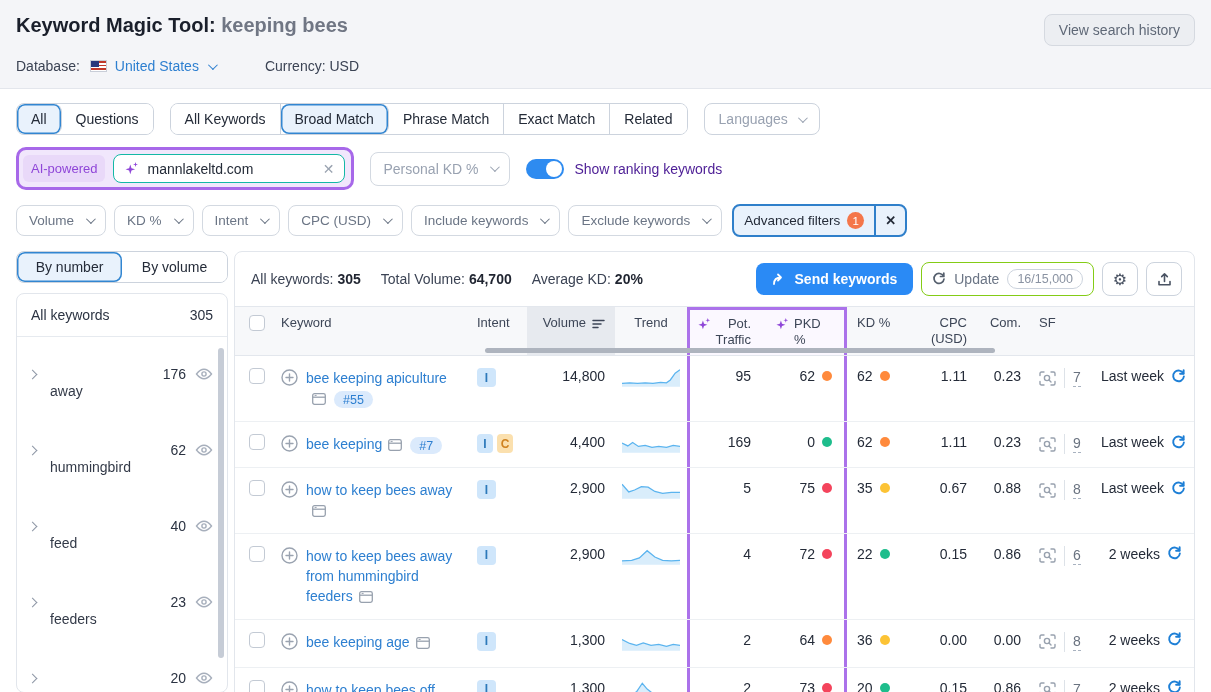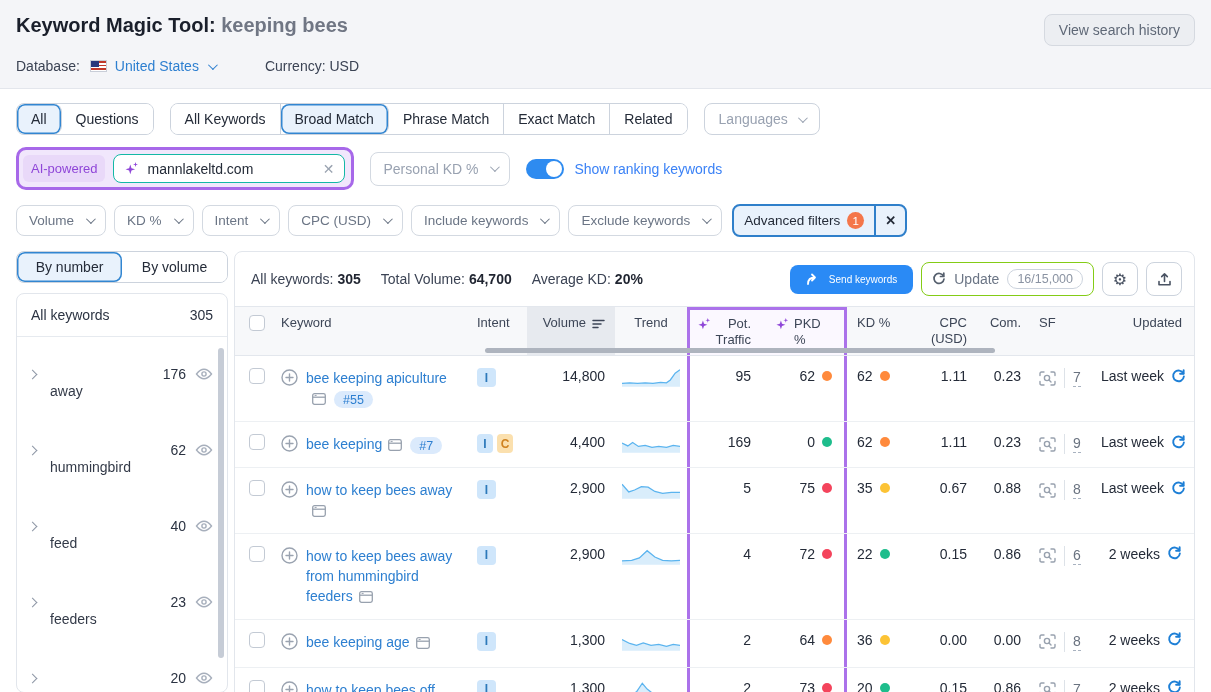--- a/index.html
+++ b/index.html
@@ -39,21 +39,21 @@
   .ai-box { display:flex; align-items:center; gap:8px; border:3px solid #a768e9; background:#f1e7fc;
     border-radius:10px; padding:4px 6px 4px 4px; }
   .ai-tag { background:#e9d9f9; color:#8f46d8; font-size:13px; padding:6px 8px; border-radius:6px; }
   .ai-input-wrap { display:flex; align-items:center; background:#fff; border:1px solid #14b8a6;
     border-radius:8px; padding:5px 10px; width:232px; gap:7px; }
   .ai-input { border:none; outline:none; font-size:14px; color:#242b38; flex:1; width:100%;
     font-family:"Liberation Sans",sans-serif; background:transparent; }
   .x-icon { color:#9aa3b0; font-size:14px; cursor:pointer; line-height:1; }
   .select-btn { display:flex; align-items:center; gap:8px; border:1px solid #d3d9e1; border-radius:8px;
     padding:8px 12px; font-size:14px; color:#99a2b1; cursor:pointer; background:#fff; }
-  .toggle-wrap { display:flex; align-items:center; gap:10px; font-size:14px; color:#3b82f6; }
+  .toggle-wrap { display:flex; align-items:center; gap:10px; font-size:14px; color:#4c1d95; }
   .toggle { width:38px; height:20px; border-radius:10px; background:#2e8bf0; position:relative; cursor:pointer; }
   .toggle::after { content:""; position:absolute; right:2px; top:2px; width:16px; height:16px;
     border-radius:50%; background:#fff; }
 
   
   .filter-row { display:flex; align-items:center; gap:8px; margin:14px 16px 0; }
   .filter-btn { display:flex; align-items:center; gap:8px; border:1px solid #d3d9e1; border-radius:8px;
     padding:7px 12px; font-size:13.5px; color:#6b7585; background:#fff; cursor:pointer; }
   .adv-group { display:flex; border:2px solid #2f7fca; border-radius:8px; overflow:hidden; background:#e9f2fc; margin-left:2px; }
   .adv-main { display:flex; align-items:center; gap:7px; padding:6px 10px; font-size:13.5px; color:#242b38; cursor:pointer; }
@@ -83,21 +83,21 @@
   .g-count { color:#2b3342; margin-right:9px; }
   .eye { flex:none; display:inline-flex; }
 
   
   .table-card { flex:1; border:1px solid #e2e6ec; border-radius:8px 8px 0 0; background:#fff; overflow:hidden; }
   .stats-row { display:flex; align-items:center; justify-content:space-between; padding:10px 12px 10px 16px; }
   .stats-left { display:flex; gap:20px; font-size:14px; color:#3b4354; }
   .stat b { color:#1f2430; margin-left:4px; }
   .stats-right { display:flex; align-items:center; gap:8px; }
   .send-btn { display:flex; align-items:center; gap:8px; background:#2a8af5; border:none; color:#fff;
-    font-size:10px; padding:8px 16px; border-radius:8px; cursor:pointer; }
+    font-size:14px; padding:8px 16px; border-radius:8px; cursor:pointer;font-weight:bold; }
   .update-btn { display:flex; align-items:center; gap:8px; border:1px solid #84cc16; border-radius:8px;
     background:#fff; padding:6px 10px; font-size:14px; color:#6b7585; cursor:pointer; }
   .quota-pill { border:1px solid #ccd3dd; border-radius:12px; font-size:12.5px; color:#8a93a2; padding:2px 9px; }
   .icon-btn { width:36px; height:34px; border:1px solid #ccd3dd; border-radius:8px; background:#fff;
     display:inline-flex; align-items:center; justify-content:center; cursor:pointer; color:#4a5363; font-size:16px; }
 
   
   .thead { display:flex; background:#f7f8fa; border-top:1px solid #e3e7ed; border-bottom:1px solid #e3e7ed;
     font-size:13px; color:#3d4657; position:relative; height:50px; }
   .hcell { padding:8px 10px; display:flex; align-items:flex-start; line-height:1.25; }
@@ -411,21 +411,20 @@
           <path d="M11.5 1 L12.1 2.9 L14 3.5 L12.1 4.1 L11.5 6 L10.9 4.1 L9 3.5 L10.9 2.9 Z" fill="#8f46d8"></path>
         </svg>
         <span>PKD %</span>
       </div>
       <div class="hcell c-kd">KD %</div>
       <div class="hcell c-cpc">
         <span style="text-align:right"><span>CPC</span><br><span>(USD)</span></span>
       </div>
       <div class="hcell c-com">Com.</div>
       <div class="hcell c-sf">SF</div>
-      <div class="hcell c-upd">Updated</div>
       <div class="hscroll"></div>
     </div>
 
     <div id="rows">
   <div class="trow" style="min-height: 66px;">
     <div class="cell c-check">
             <span class="checkbox"></span>
           </div>
     <div class="cell c-keyword">
       <svg class="plus-ic" width="17" height="17" viewBox="0 0 17 17">

